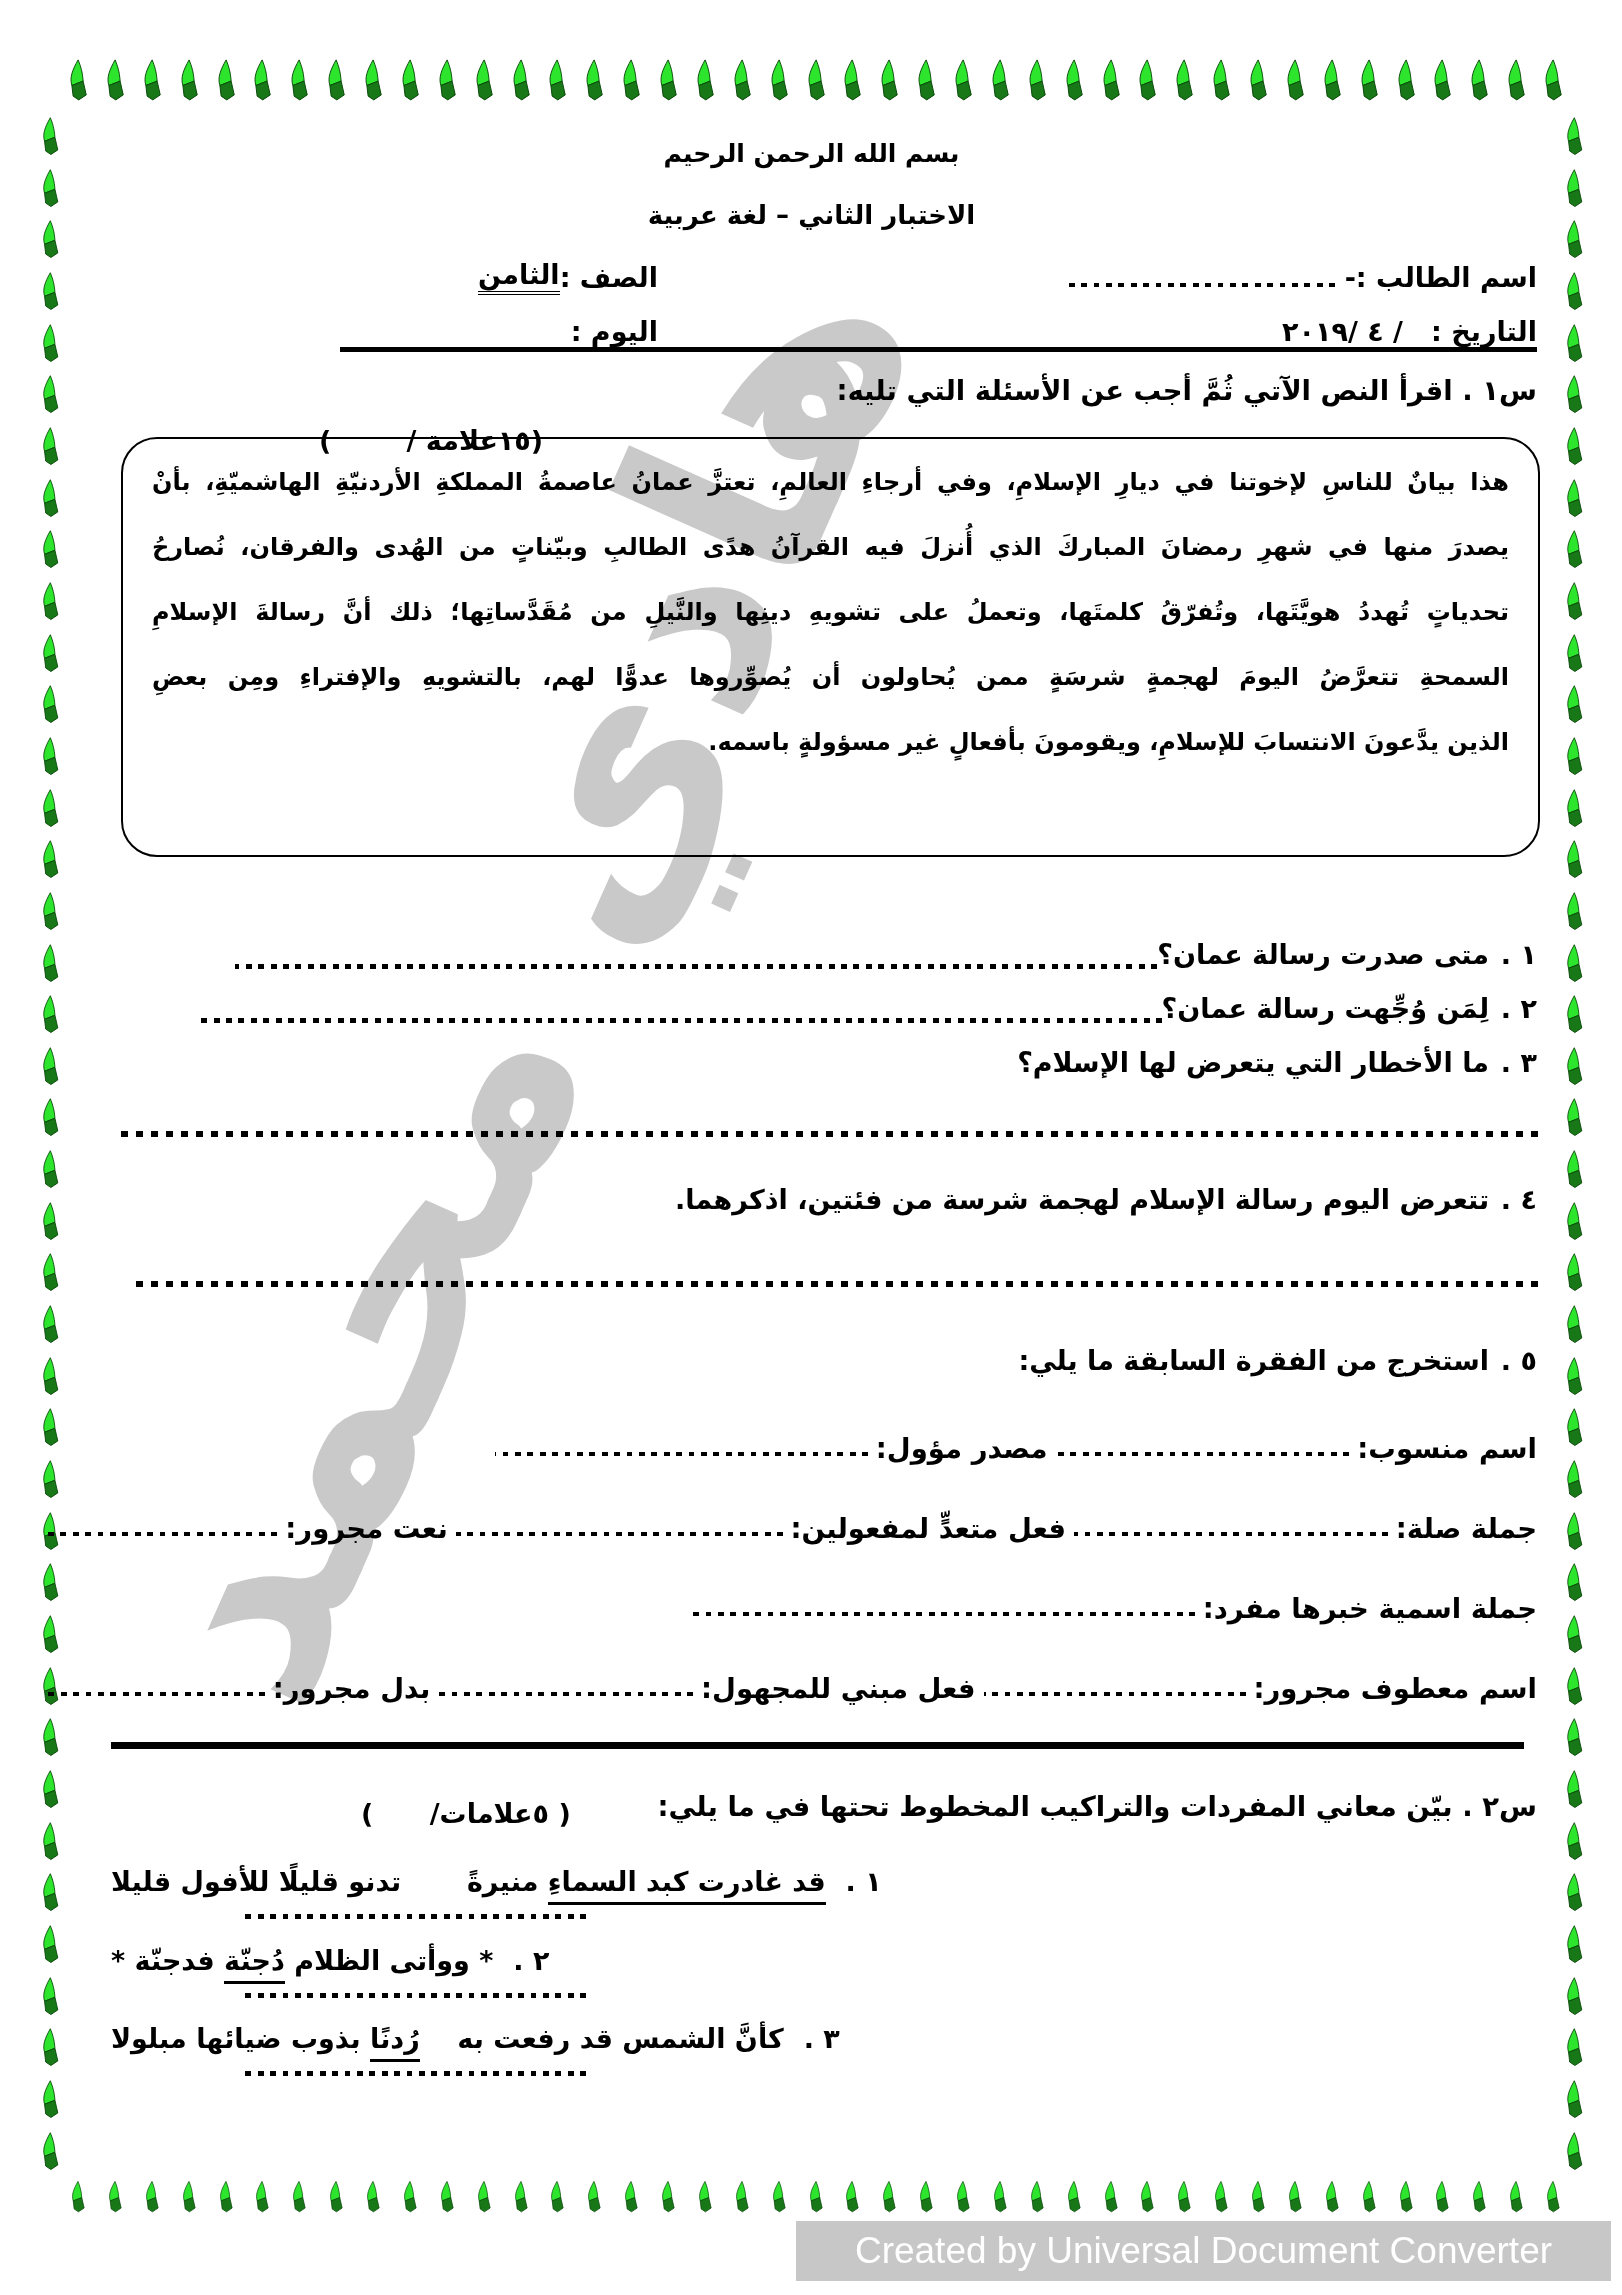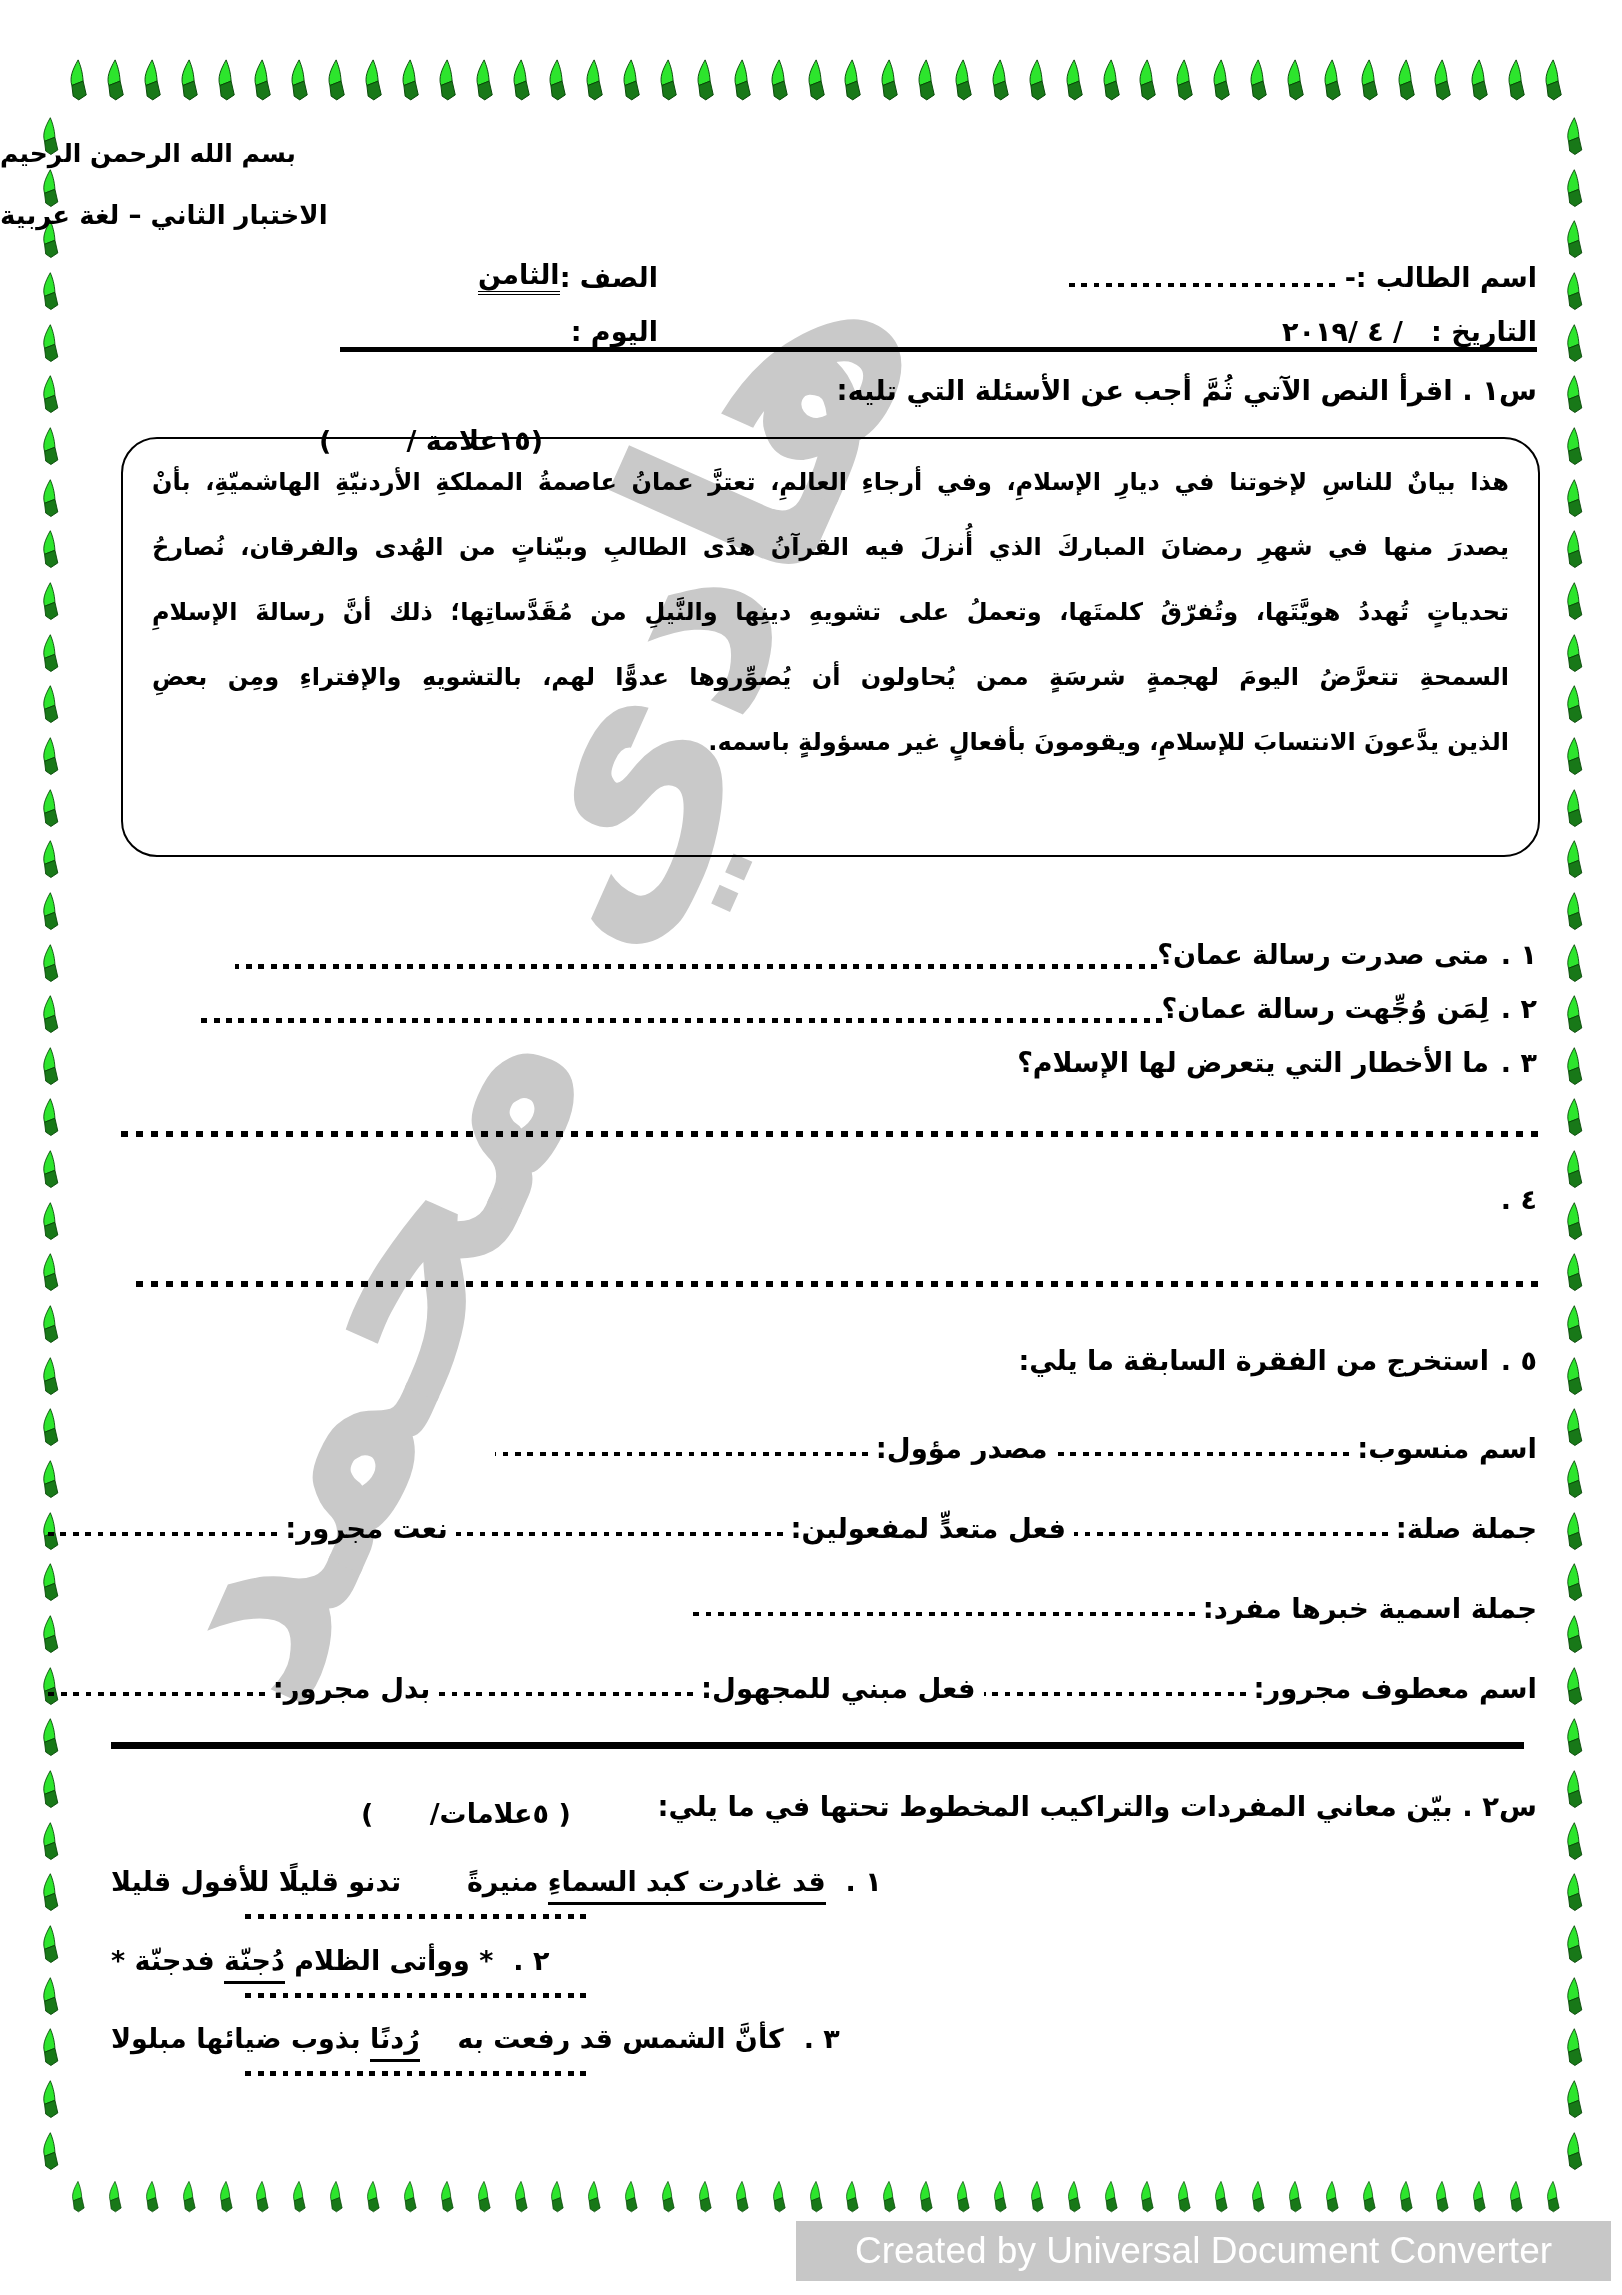--- a/index.html
+++ b/index.html
@@ -5,21 +5,21 @@
   :root{
     --leaf-light:#2de52d; --leaf-dark:#187818;
     --watermark-gray:#c9c9c9; --footer-bg:#c7c7c7; --footer-text:#ffffff;
   }
   *{box-sizing:border-box;}
   body{width:1623px;height:2295px;margin:0;position:relative;overflow:hidden;background:#fff;
        font-family:"DejaVu Sans",sans-serif;font-weight:700;color:#000;}
   .abs{position:absolute;z-index:2;}
   .rtl{direction:rtl;}
   .pre{white-space:pre-wrap;}
-  .center{text-align:left;width:100%;}
+  .center{text-align:center;width:100%;}
   
   .dots{display:inline-block;height:4.6px;background:repeating-linear-gradient(to left,#000 0 5.9px,transparent 5.9px 12.4px);}
   .bigdots{position:absolute;z-index:2;height:5.9px;background:repeating-linear-gradient(to left,#000 0 7.2px,transparent 7.2px 15px);}
   .hline{position:absolute;z-index:2;background:#000;}
   .ul{border-bottom:3.9px solid #000;padding-bottom:4.6px;}
   
   .b-row{position:absolute;display:flex;justify-content:space-between;z-index:1;}
   .b-col{position:absolute;display:flex;flex-direction:column;justify-content:space-between;z-index:1;}
   .leaf{width:25px;height:50px;}
   #border-top{top:58px;left:65px;right:58px;height:52px;}
@@ -637,20 +637,21 @@
 </div>
 <div class="subq" id="subq3">
   <span class="num">٣ .</span>
   <span>ما الأخطار التي يتعرض لها الإسلام؟</span>
 </div>
 
 <div class="bigdots" id="fulldots1"></div>
 
 <div class="subq" id="q4row">
   <span class="num">٤ .</span>
+  <span>تتعرض اليوم رسالة الإسلام لهجمة شرسة من فئتين، اذكرهما.</span>
 </div>
 
 <div class="bigdots" id="fulldots2"></div>
 
 <div class="subq" id="q5row">
   <span class="num">٥ .</span>
   <span>استخرج من الفقرة السابقة ما يلي:</span>
 </div>
 
 <div class="exrow" id="exrow1">

